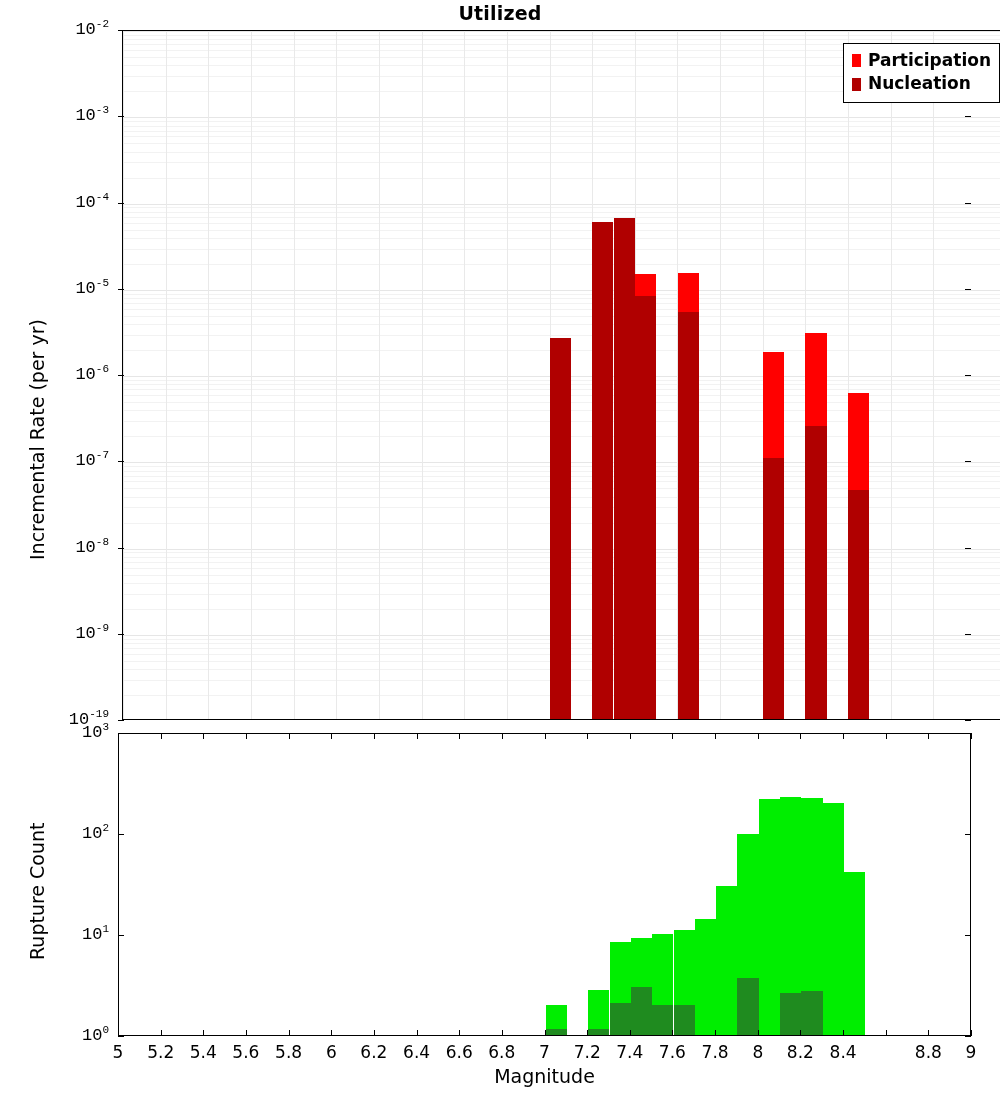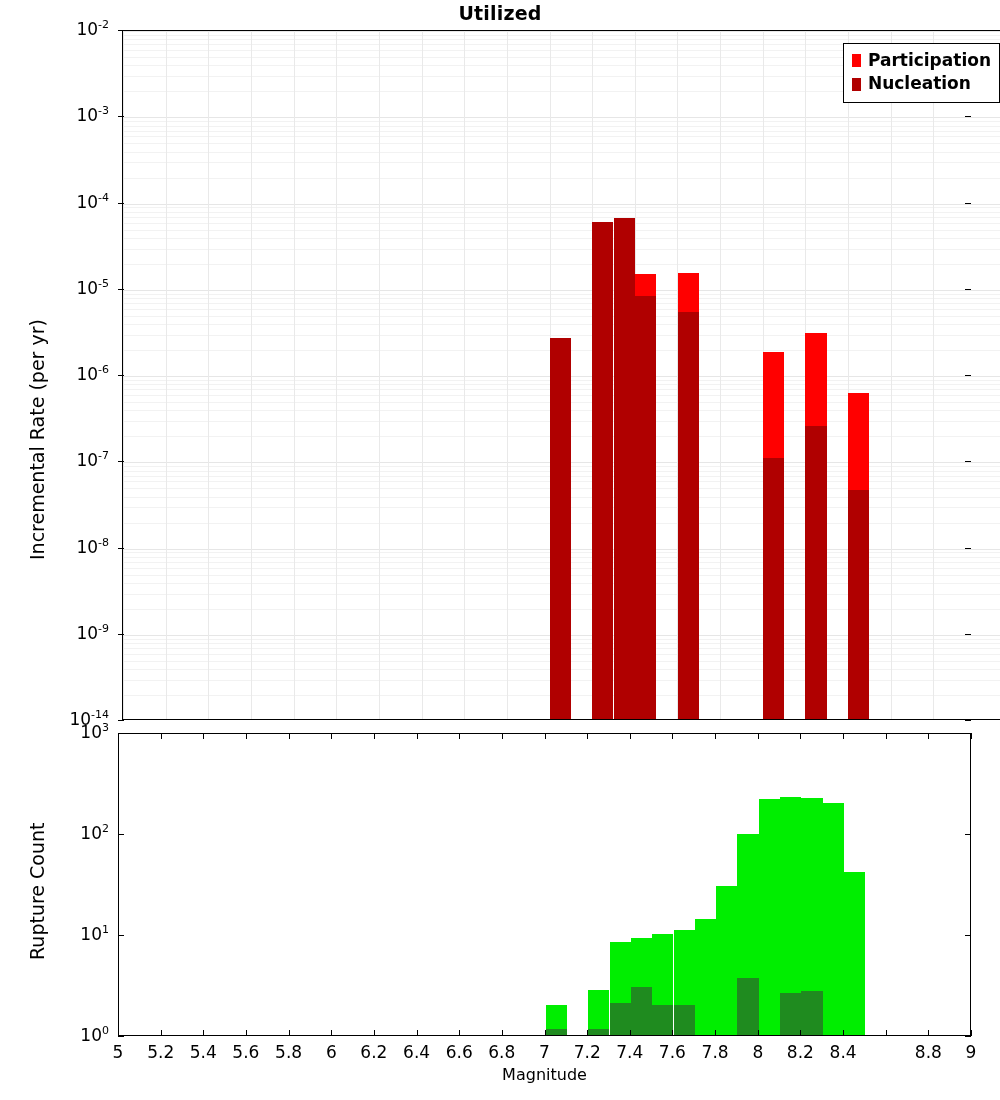--- a/index.html
+++ b/index.html
@@ -36,29 +36,30 @@
   .ylabel{
     position:absolute;
     transform-origin:0 0;
     font-size:19px;
     white-space:nowrap;
   }
   #ylabel-top{left:26px;top:560px;transform:rotate(-90deg);}
   #ylabel-bottom{left:26px;top:960px;transform:rotate(-90deg);}
   #xlabel{
     position:absolute;left:118px;width:853px;top:1065px;
-    text-align:center;font-size:16px;
+    text-align:center;font-size:19px;
   }
 
   .ytick{
     position:absolute;
     right:1006px; 
     font-size:17px;
     text-align:right;
     white-space:nowrap;
+    font-family:Liberation Mono, monospace;
   }
   .ytick sup{font-size:11px;vertical-align:super;}
   .tickmark{position:absolute;width:6px;height:1px;background:#000;}
   .tickmark.x{width:1px;height:6px;}
 
   .xtick{
     position:absolute;
     font-size:17px;
     text-align:center;
     white-space:nowrap;
@@ -270,21 +271,21 @@
       <div class="tickmark" style="left:965px;top:375.0px;"></div>
       <div class="ytick" style="right:891px;top:449.3px;">10<sup>-7</sup></div>
       <div class="tickmark" style="left:118px;top:461.3px;"></div>
       <div class="tickmark" style="left:965px;top:461.3px;"></div>
       <div class="ytick" style="right:891px;top:535.5px;">10<sup>-8</sup></div>
       <div class="tickmark" style="left:118px;top:547.5px;"></div>
       <div class="tickmark" style="left:965px;top:547.5px;"></div>
       <div class="ytick" style="right:891px;top:621.8px;">10<sup>-9</sup></div>
       <div class="tickmark" style="left:118px;top:633.8px;"></div>
       <div class="tickmark" style="left:965px;top:633.8px;"></div>
-      <div class="ytick" style="right:891px;top:708.0px;">10<sup>-14</sup></div>
+      <div class="ytick" style="right:891px;top:708.0px;">10<sup>-19</sup></div>
       <div class="tickmark" style="left:118px;top:720.0px;"></div>
       <div class="tickmark" style="left:965px;top:720.0px;"></div>
       <div class="ytick" style="right:891px;top:721.0px;">10<sup>3</sup></div>
       <div class="tickmark" style="left:118px;top:733.0px;"></div>
       <div class="tickmark" style="left:965px;top:733.0px;"></div>
       <div class="ytick" style="right:891px;top:822.0px;">10<sup>2</sup></div>
       <div class="tickmark" style="left:118px;top:834.0px;"></div>
       <div class="tickmark" style="left:965px;top:834.0px;"></div>
       <div class="ytick" style="right:891px;top:923.0px;">10<sup>1</sup></div>
       <div class="tickmark" style="left:118px;top:935.0px;"></div>

